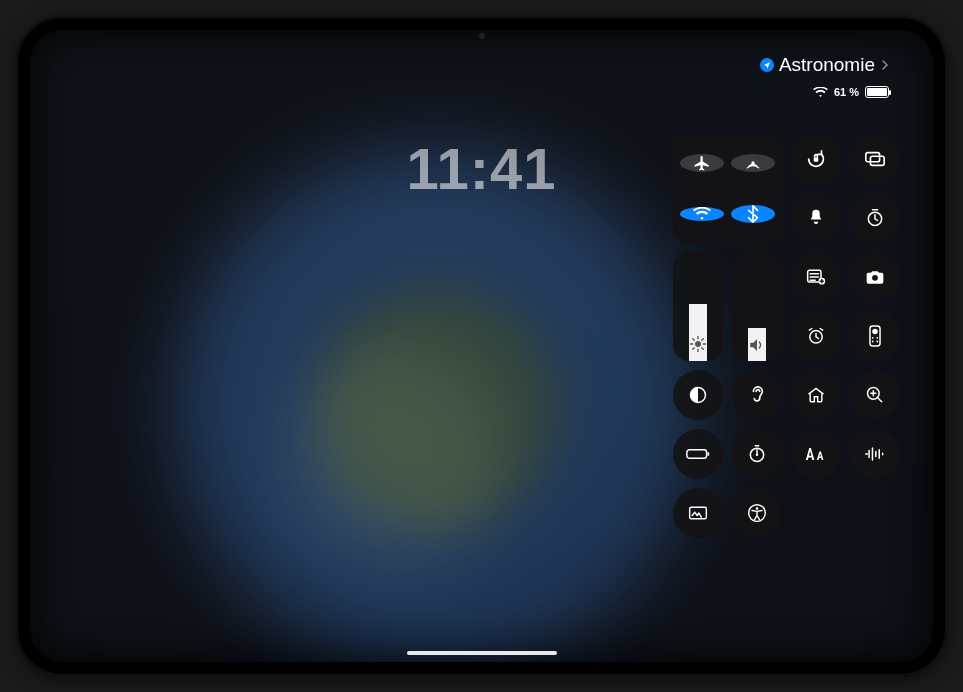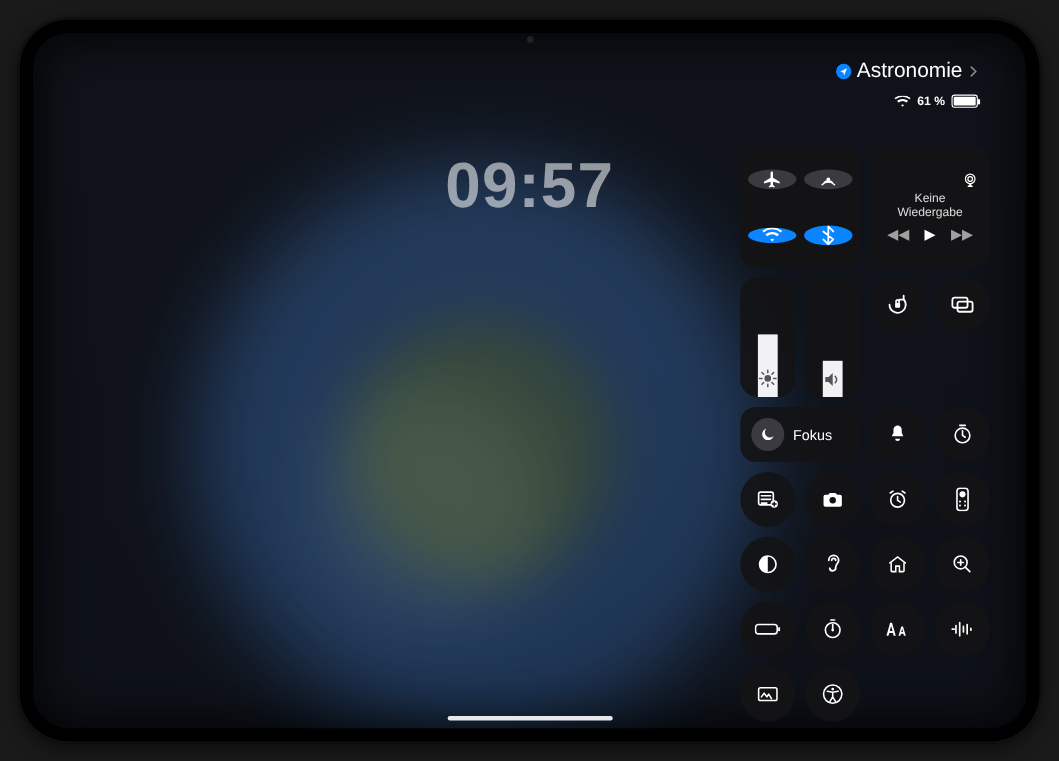--- a/index.html
+++ b/index.html
@@ -197,21 +197,21 @@
 </style>
 </head>
 <body>
 
 <div class="device">
   <div class="screen">
     <div class="bg"></div>
     <div class="dim"></div>
     <div class="camera-dot"></div>
 
-    <div class="clock">09:57</div>
+    <div class="clock">11:41</div>
 
     <div class="status-top">
       <div class="app-return">
         <span class="loc-dot">
           <svg width="8" height="8" viewBox="0 0 16 16">
               <path d="M2 8l12-6-5 13-2-5-5-2z" fill="#fff"></path>
             </svg>
         </span>
         <span>Astronomie</span>
         <span class="chev-r">
@@ -252,35 +252,20 @@
               <path d="M8 11L9.5 9.3a2.5 2.5 0 00-3 0L8 11zM4 6.7a6.5 6.5 0 018 0l1.5-1.6a8.8 8.8 0 00-11 0L4 6.7zM1 3.6a11 11 0 0114 0L16 2.3a13 13 0 00-16 0L1 3.6z" fill="#fff"></path>
             </svg>
         </div>
         <div class="mini on">
           <svg width="12" height="18" viewBox="0 0 12 20" fill="none" stroke="#fff" stroke-width="1.8" stroke-linejoin="round" stroke-linecap="round">
               <path d="M6 1v18l5-5-10-8m10 0L6 1m0 18l-5-5"></path>
             </svg>
         </div>
       </div>
 
-      <div class="tile media">
-        <span class="ap">
-          <svg width="16" height="14" viewBox="0 0 24 20" fill="none" stroke="#fff" stroke-width="1.7">
-              <circle cx="12" cy="8" r="6.5"></circle>
-              <circle cx="12" cy="8" r="3.2"></circle>
-              <path d="M8 19l4-5 4 5H8z" fill="#fff" stroke="none"></path>
-            </svg>
-        </span>
-        <span class="title">Keine Wiedergabe</span>
-        <div class="controls">
-          <span>◀◀</span>
-          <span class="play">▶</span>
-          <span>▶▶</span>
-        </div>
-      </div>
 
       <div class="tile round">
         <svg width="22" height="22" viewBox="0 0 24 24" fill="none" stroke="#fff" stroke-width="1.8">
             <path d="M4 12a8 8 0 1014-5.3" stroke-linecap="round"></path>
             <path d="M18 3v4h-4" stroke-linecap="round"></path>
             <rect x="9.5" y="10" width="5" height="5" rx="1" fill="#fff" stroke="none"></rect>
             <path d="M10.5 10V8.8a1.5 1.5 0 013 0V10"></path>
           </svg>
       </div>
       <div class="tile round">
@@ -299,28 +284,20 @@
       </div>
       <div class="tile slider volume" style="grid-row: 3 / span 2;">
         <div class="fill">
           <svg width="18" height="16" viewBox="0 0 24 20" fill="#555">
               <path d="M3 7h4l5-5v16l-5-5H3V7z"></path>
               <path d="M15 6a6 6 0 010 8" fill="none" stroke="#555" stroke-width="1.8" stroke-linecap="round"></path>
             </svg>
         </div>
       </div>
 
-      <div class="tile focus">
-        <span class="moon">
-          <svg width="16" height="16" viewBox="0 0 24 24">
-              <path d="M20 14A8 8 0 1110 4a7 7 0 0010 10z" fill="#fff"></path>
-            </svg>
-        </span>
-        <span>Fokus</span>
-      </div>
 
       <div class="tile round">
         <svg width="18" height="20" viewBox="0 0 24 26" fill="#fff">
             <path d="M12 2a5 5 0 00-5 5v4l-2 4h14l-2-4V7a5 5 0 00-5-5zM9 18a3 3 0 006 0H9z"></path>
           </svg>
       </div>
       <div class="tile round">
         <svg width="20" height="20" viewBox="0 0 24 24" fill="none" stroke="#fff" stroke-width="1.8">
             <circle cx="12" cy="13" r="8"></circle>
             <path d="M12 8v5l3 2M9 2h6" stroke-linecap="round"></path>

